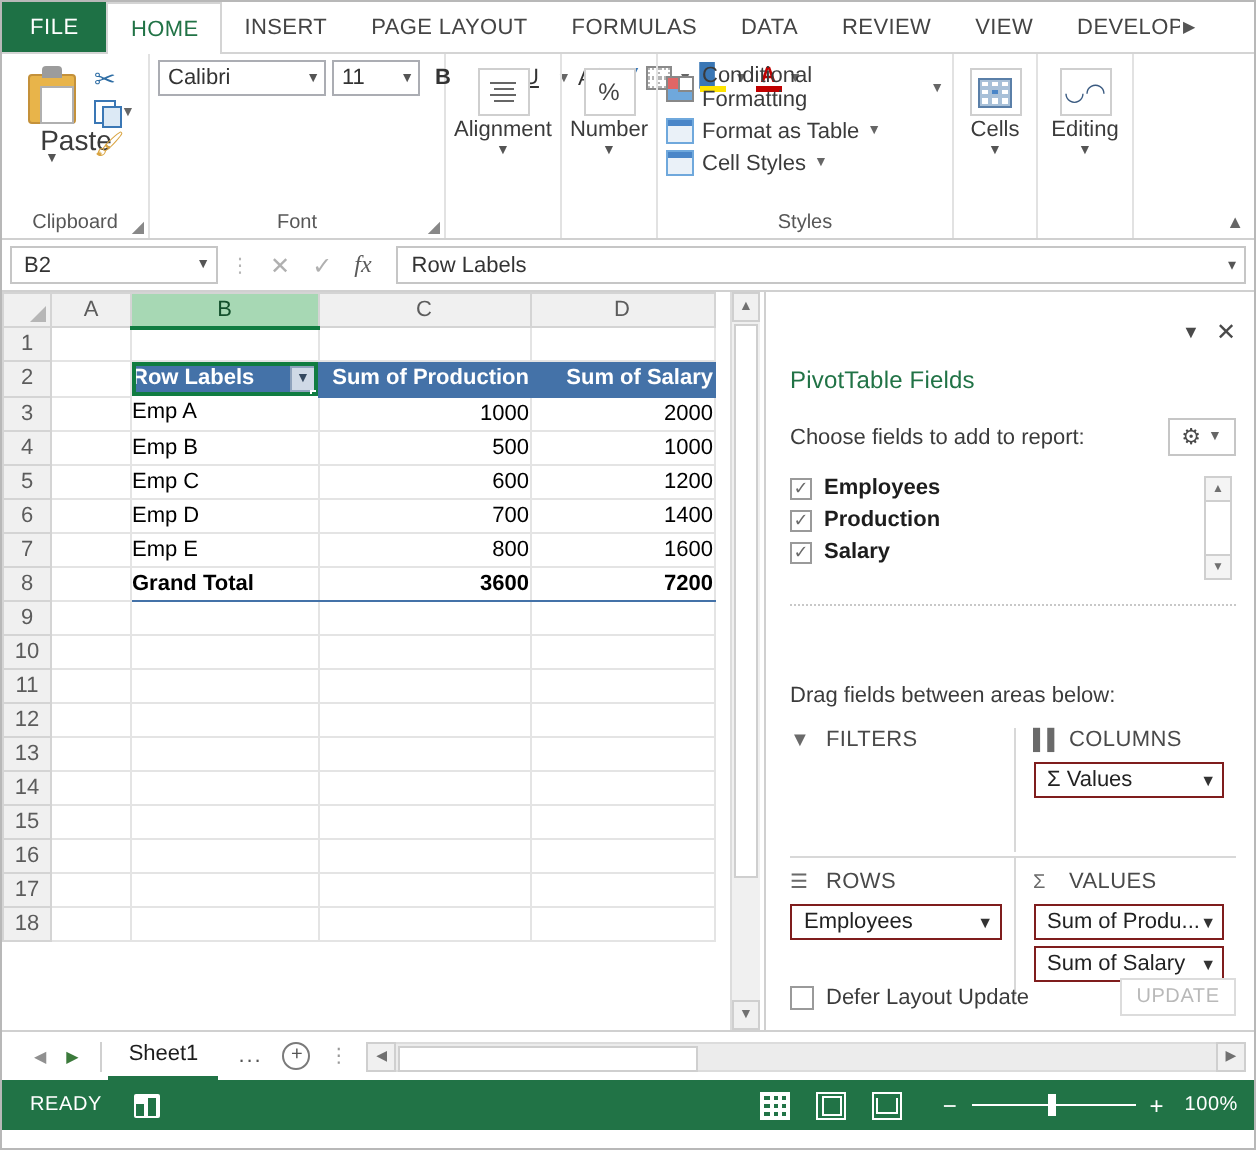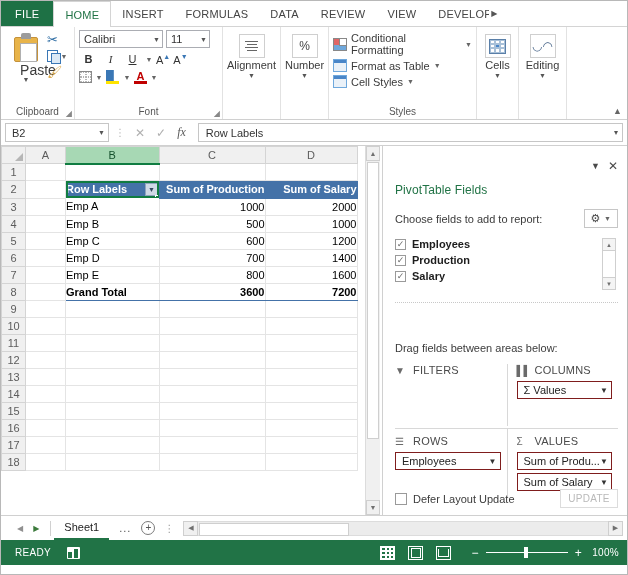--- a/index.html
+++ b/index.html
@@ -118,21 +118,21 @@
     position: relative;
   }
   .copy-glyph:after{
     content:""; position:absolute; left:3px; top:2px; width:8px;height:9px;
     border:1px solid #3a77b5; background:#dce9f5;
   }
   .fmt-brush { font-size: 12px; color: #d9a441; }
 
   
   .g-font { width: 148px; }
-  .font-rows { display: flex; flex-direction: column; gap: 2px; width: 100%; }
+  .font-rows { display: flex; flex-direction: row; gap: 2px; width: 100%; }
   .font-row { display: flex; align-items: center; gap: 3px; }
   .combo {
     height: 18px; border: 1px solid #abadb3; background: #fff;
     display: flex; align-items: center; justify-content: space-between;
     padding: 0 2px 0 4px; font-size: 11px; color: #333;
   }
   .combo .cv { overflow: hidden; white-space: nowrap; }
   .combo .ca { font-size: 7px; color: #555; padding-left: 3px;}
   .fname { width: 84px; }
   .fsize { width: 44px; }
@@ -443,20 +443,21 @@
 </style>
 </head>
 <body>
 
 <div id="app">
 
   <div class="tabbar">
     <div class="tab-file">FILE</div>
     <div class="tab active">HOME</div>
     <div class="tab">INSERT</div>
+    <div class="tab">PAGE LAYOUT</div>
     <div class="tab">FORMULAS</div>
     <div class="tab">DATA</div>
     <div class="tab">REVIEW</div>
     <div class="tab">VIEW</div>
     <div class="tab clipped">DEVELOPER</div>
     <div class="tab-scroll">▶</div>
   </div>
 
   <div class="ribbon">
 

